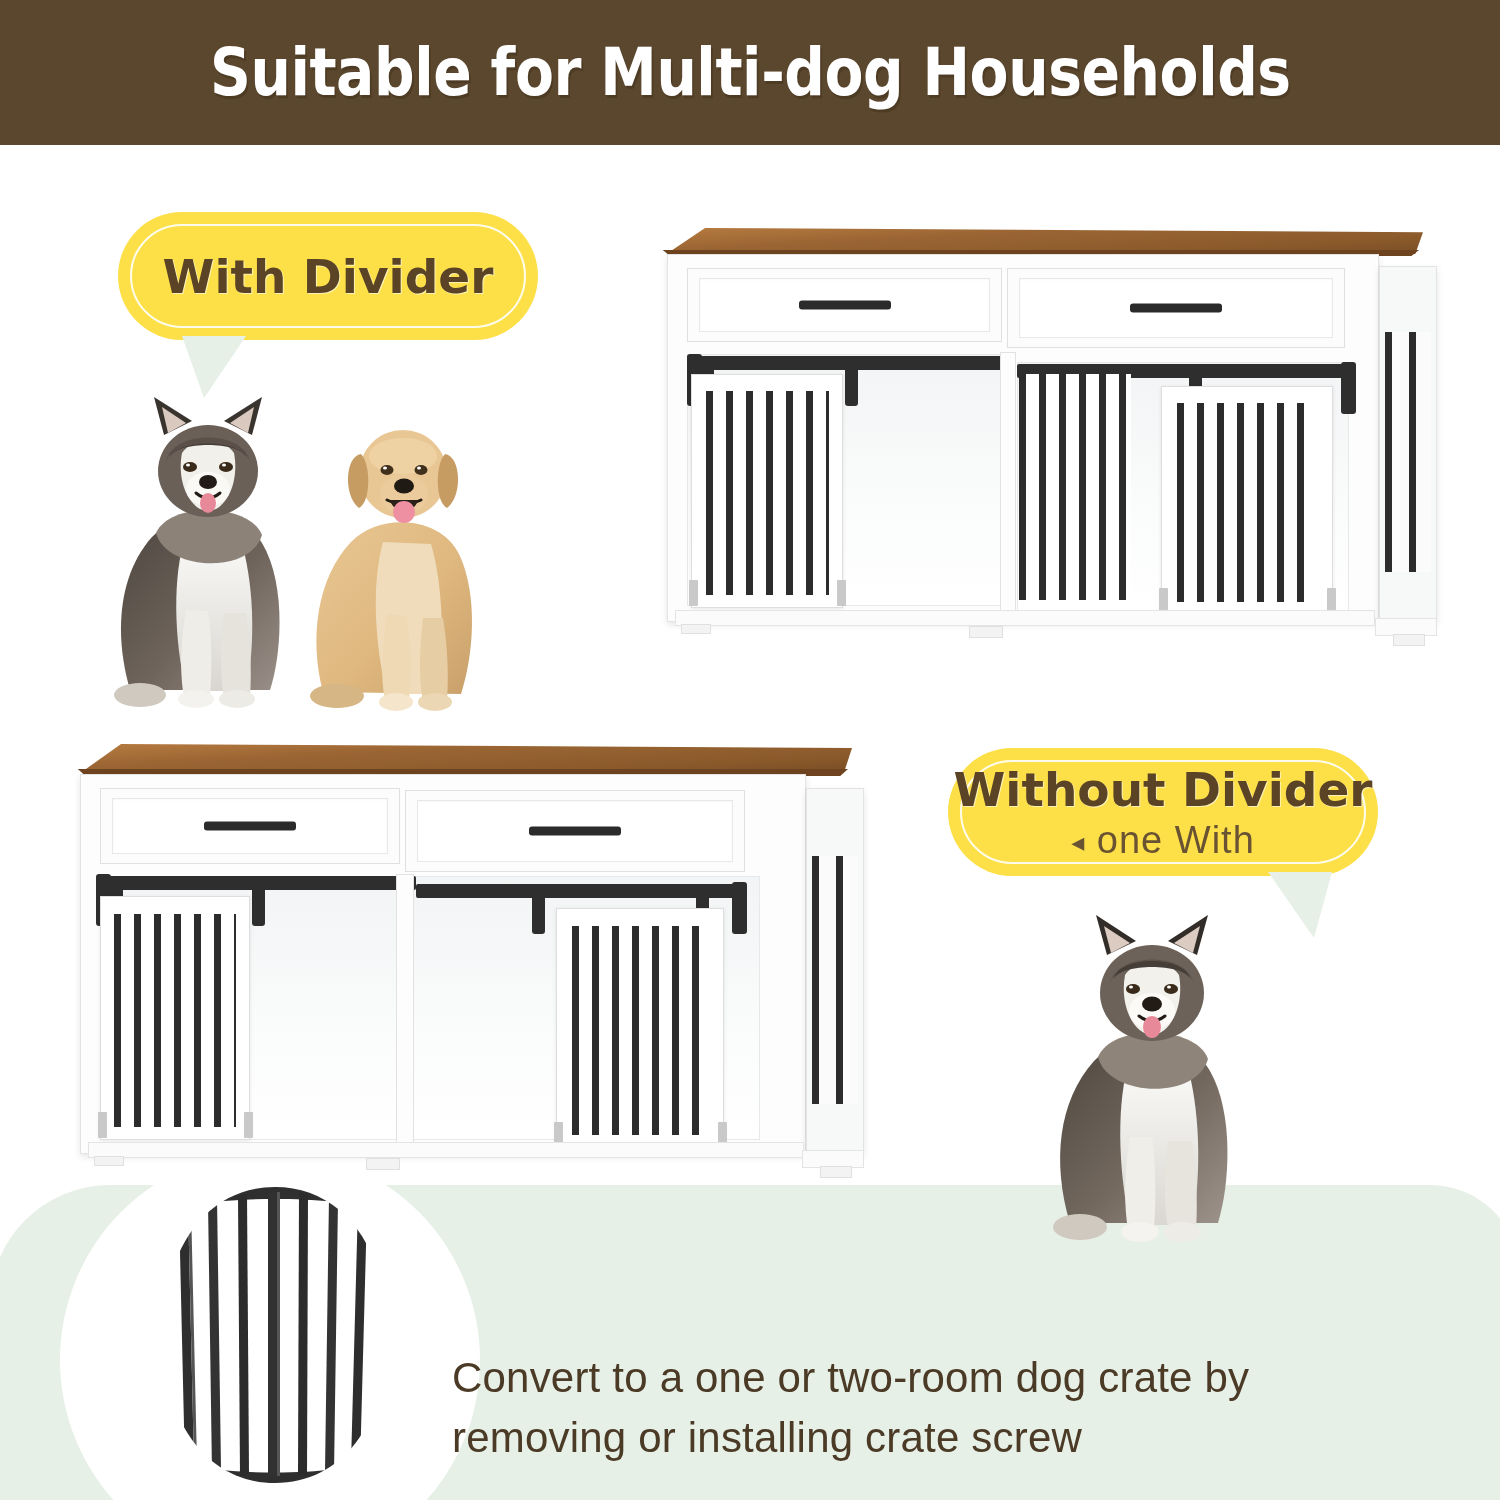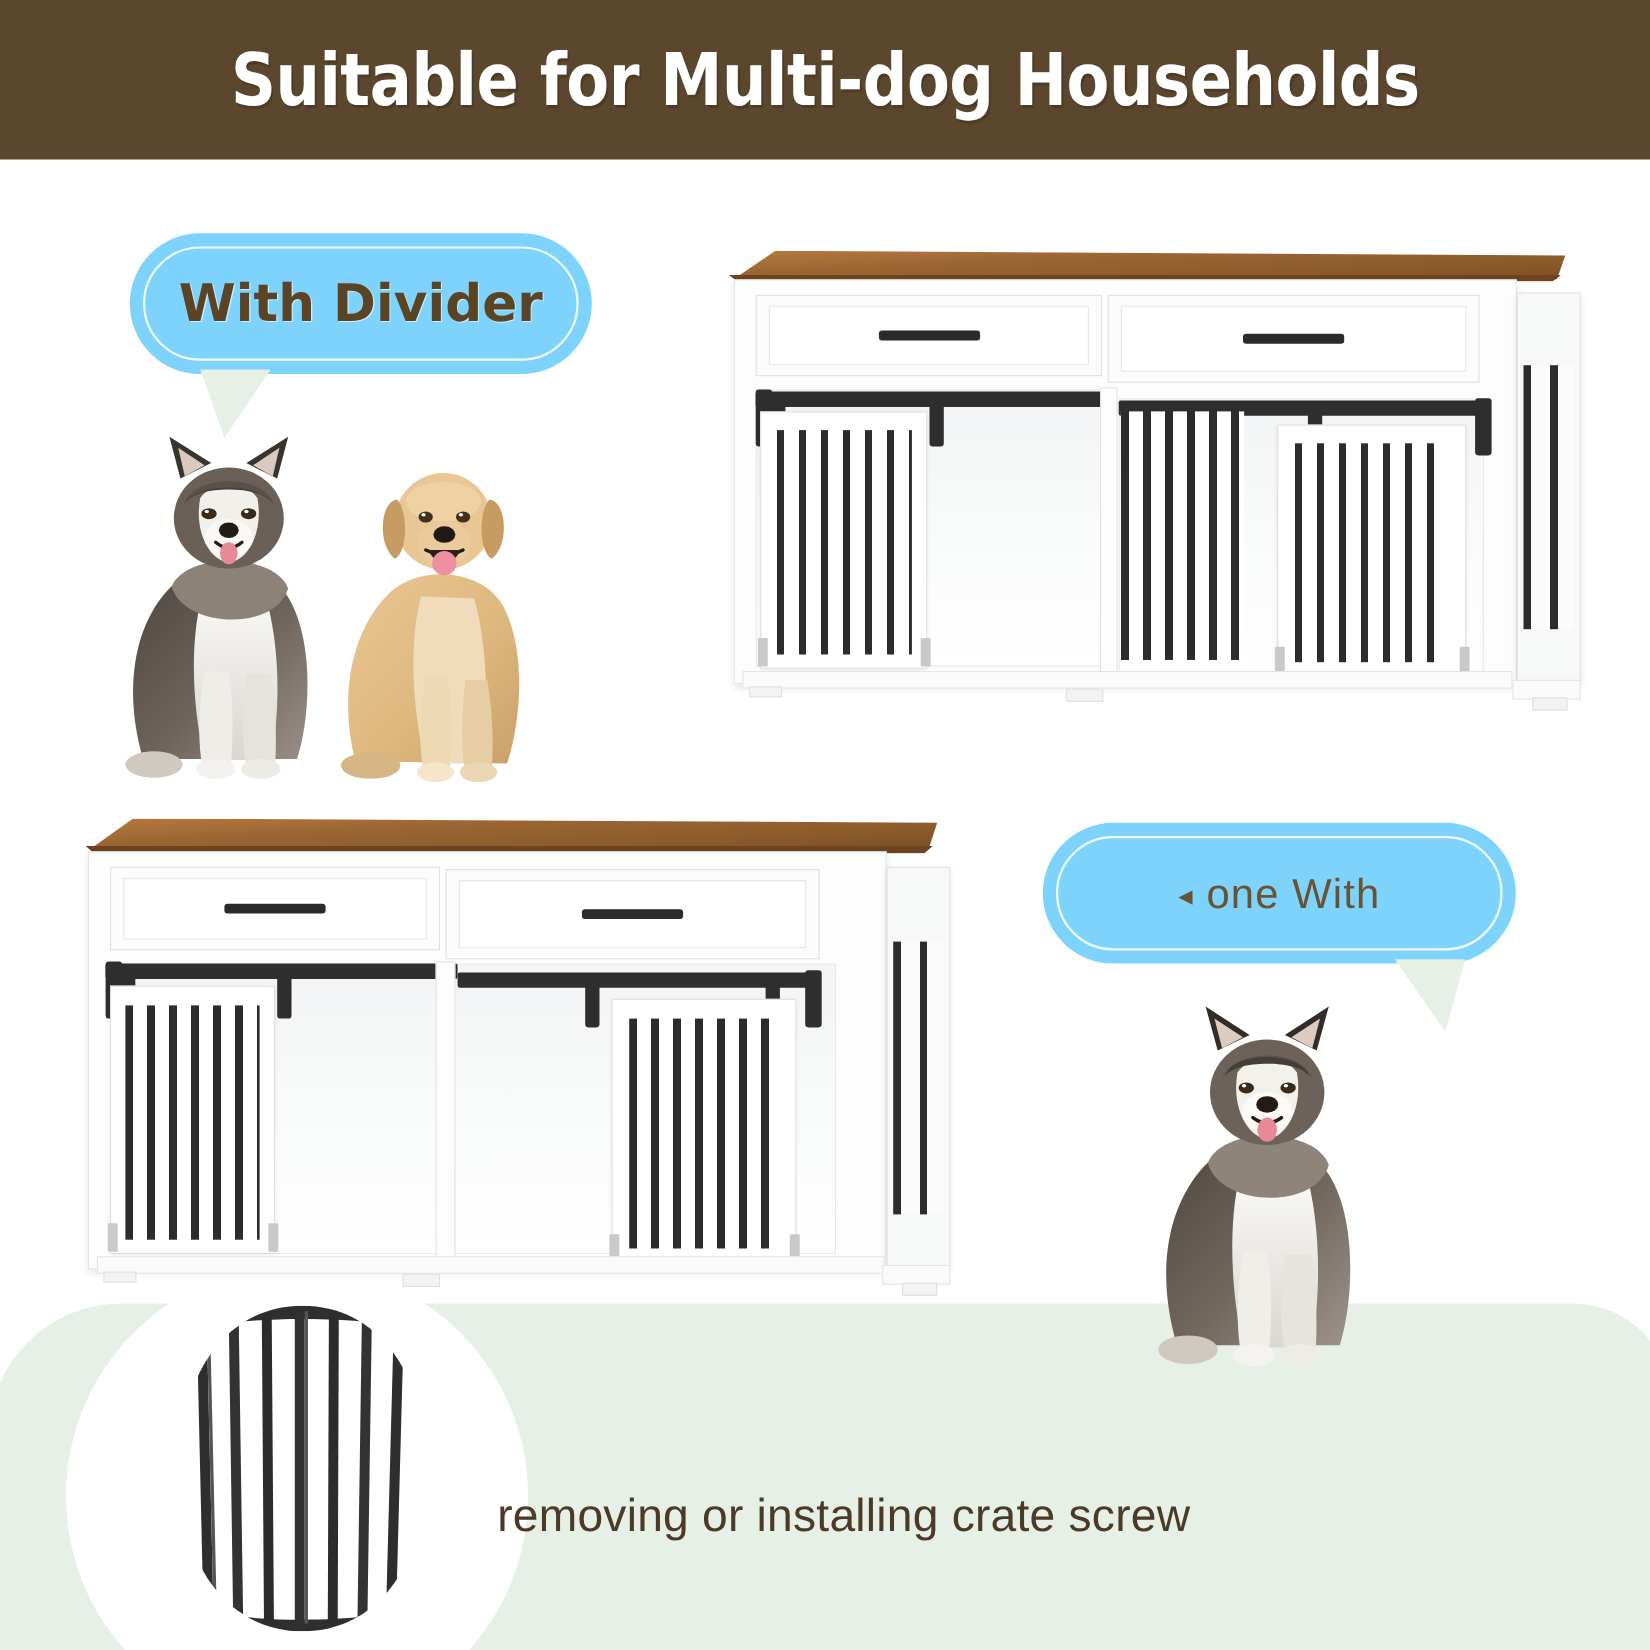--- a/index.html
+++ b/index.html
@@ -36,21 +36,21 @@
   .mint-notch{
     position:absolute;left:60px;top:1150px;
     width:420px;height:420px;
     background:#ffffff;
     border-radius:50%;
   }
 
   
   .bubble{
     position:absolute;
-    background:#7dd3fc;
+    background:#fde047;
     border-radius:80px;
     box-sizing:border-box;
   }
   .bubble::after{
     content:"";
     position:absolute;left:12px;top:12px;right:12px;bottom:12px;
     border:2px solid rgba(255,255,255,0.9);
     border-radius:70px;
     pointer-events:none;
   }
@@ -212,20 +212,21 @@
 <div class="tail" id="tail-with"></div>
 <div class="bubble" id="bubble-with">
   <div class="bubble-inner">
     <div class="bubble-title">With Divider</div>
   </div>
 </div>
 
 <div class="tail" id="tail-without"></div>
 <div class="bubble" id="bubble-without">
   <div class="bubble-inner">
+    <div class="bubble-title">Without Divider</div>
     <div class="bubble-sub">
       <span class="arrow">◂</span>
       <span>one With</span>
     </div>
   </div>
 </div>
 
 <div class="crate" id="crate-top" style="left:645px;top:222px;width:790px;height:430px;">
 
   <div class="wood-top" style="left:6px;top:6px;width:772px;height:26px;
@@ -482,14 +483,15 @@
     <path d="M174 12 L183 15 L179 288 L170 286 Z" fill="#333333"></path>
     <path d="M203 19 L212 24 L205 283 L196 279 Z" fill="#2E2E2E"></path>
 
     <path d="M33 20 L36 20 L42 278 L39 278 Z" fill="#555"></path>
     <path d="M122 7 L125 7 L125 291 L122 291 Z" fill="#555"></path>
   </g>
 </svg>
 </div>
 
 <div class="caption">
+  <div>Convert to a one or two-room dog crate by</div>
   <div>removing or installing crate screw</div>
 </div>
 
 </body></html>

